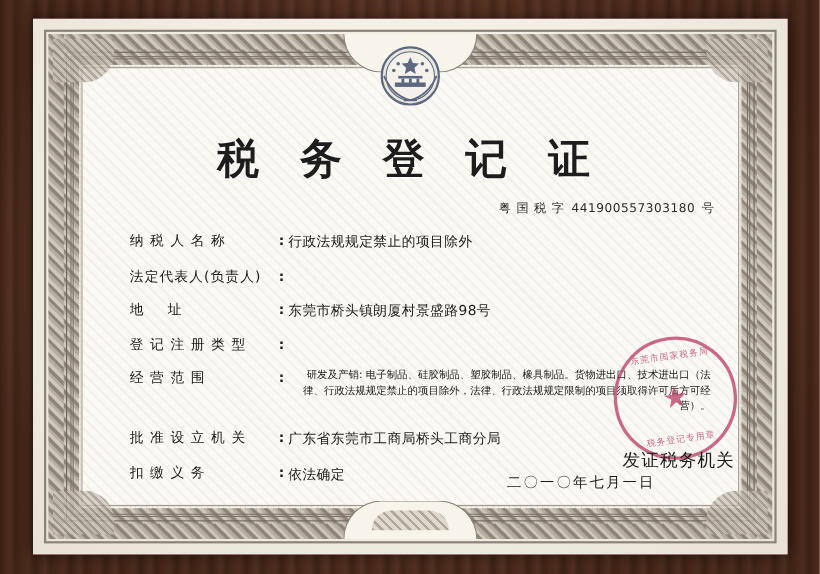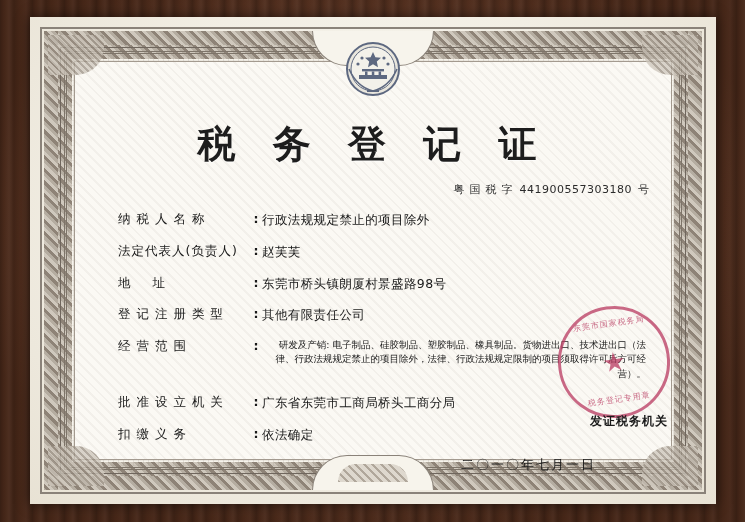--- a/index.html
+++ b/index.html
@@ -299,30 +299,30 @@
     bottom: 10px;
     text-align: center;
     font-size: 8px;
     color: #b7325b;
     letter-spacing: 1px;
   }
   .issuer {
     position: absolute;
     right: 48px;
     bottom: 74px;
-    font-size: 12px;
-    font-weight: bold;
+    font-size: 16px;
+    font-weight: normal;
     color: #1a1a1a;
     letter-spacing: 1px;
     z-index: 8;
   }
   .date-line {
     position: absolute;
     right: 120px;
-    bottom: 30px;
+    bottom: 56px;
     font-size: 13px;
     color: #1a1a1a;
     letter-spacing: 2px;
     z-index: 8;
   }
 </style>
 </head>
 <body>
 
 <div class="wood-bg"></div>
@@ -379,33 +379,31 @@
 
       <div class="field-row">
         <div class="field-label">纳 税 人 名 称</div>
         <div class="field-colon">:</div>
         <div class="field-value">行政法规规定禁止的项目除外</div>
       </div>
 
       <div class="field-row">
         <div class="field-label">法定代表人(负责人)</div>
         <div class="field-colon">:</div>
-        <div class="field-value">赵芙芙</div>
       </div>
 
       <div class="field-row">
         <div class="field-label spread">地 址</div>
         <div class="field-colon">:</div>
         <div class="field-value">东莞市桥头镇朗厦村景盛路98号</div>
       </div>
 
       <div class="field-row">
         <div class="field-label">登 记 注 册 类 型</div>
         <div class="field-colon">:</div>
-        <div class="field-value">其他有限责任公司</div>
       </div>
 
       <div class="field-row">
         <div class="field-label">经 营 范 围</div>
         <div class="field-colon">:</div>
         <div class="field-value small">研发及产销: 电子制品、硅胶制品、塑胶制品、橡具制品。货物进出口、技术进出口（法律、行政法规规定禁止的项目除外，法律、行政法规规定限制的项目须取得许可后方可经营）。</div>
       </div>
 
       <div class="field-row">
         <div class="field-label">批 准 设 立 机 关</div>

